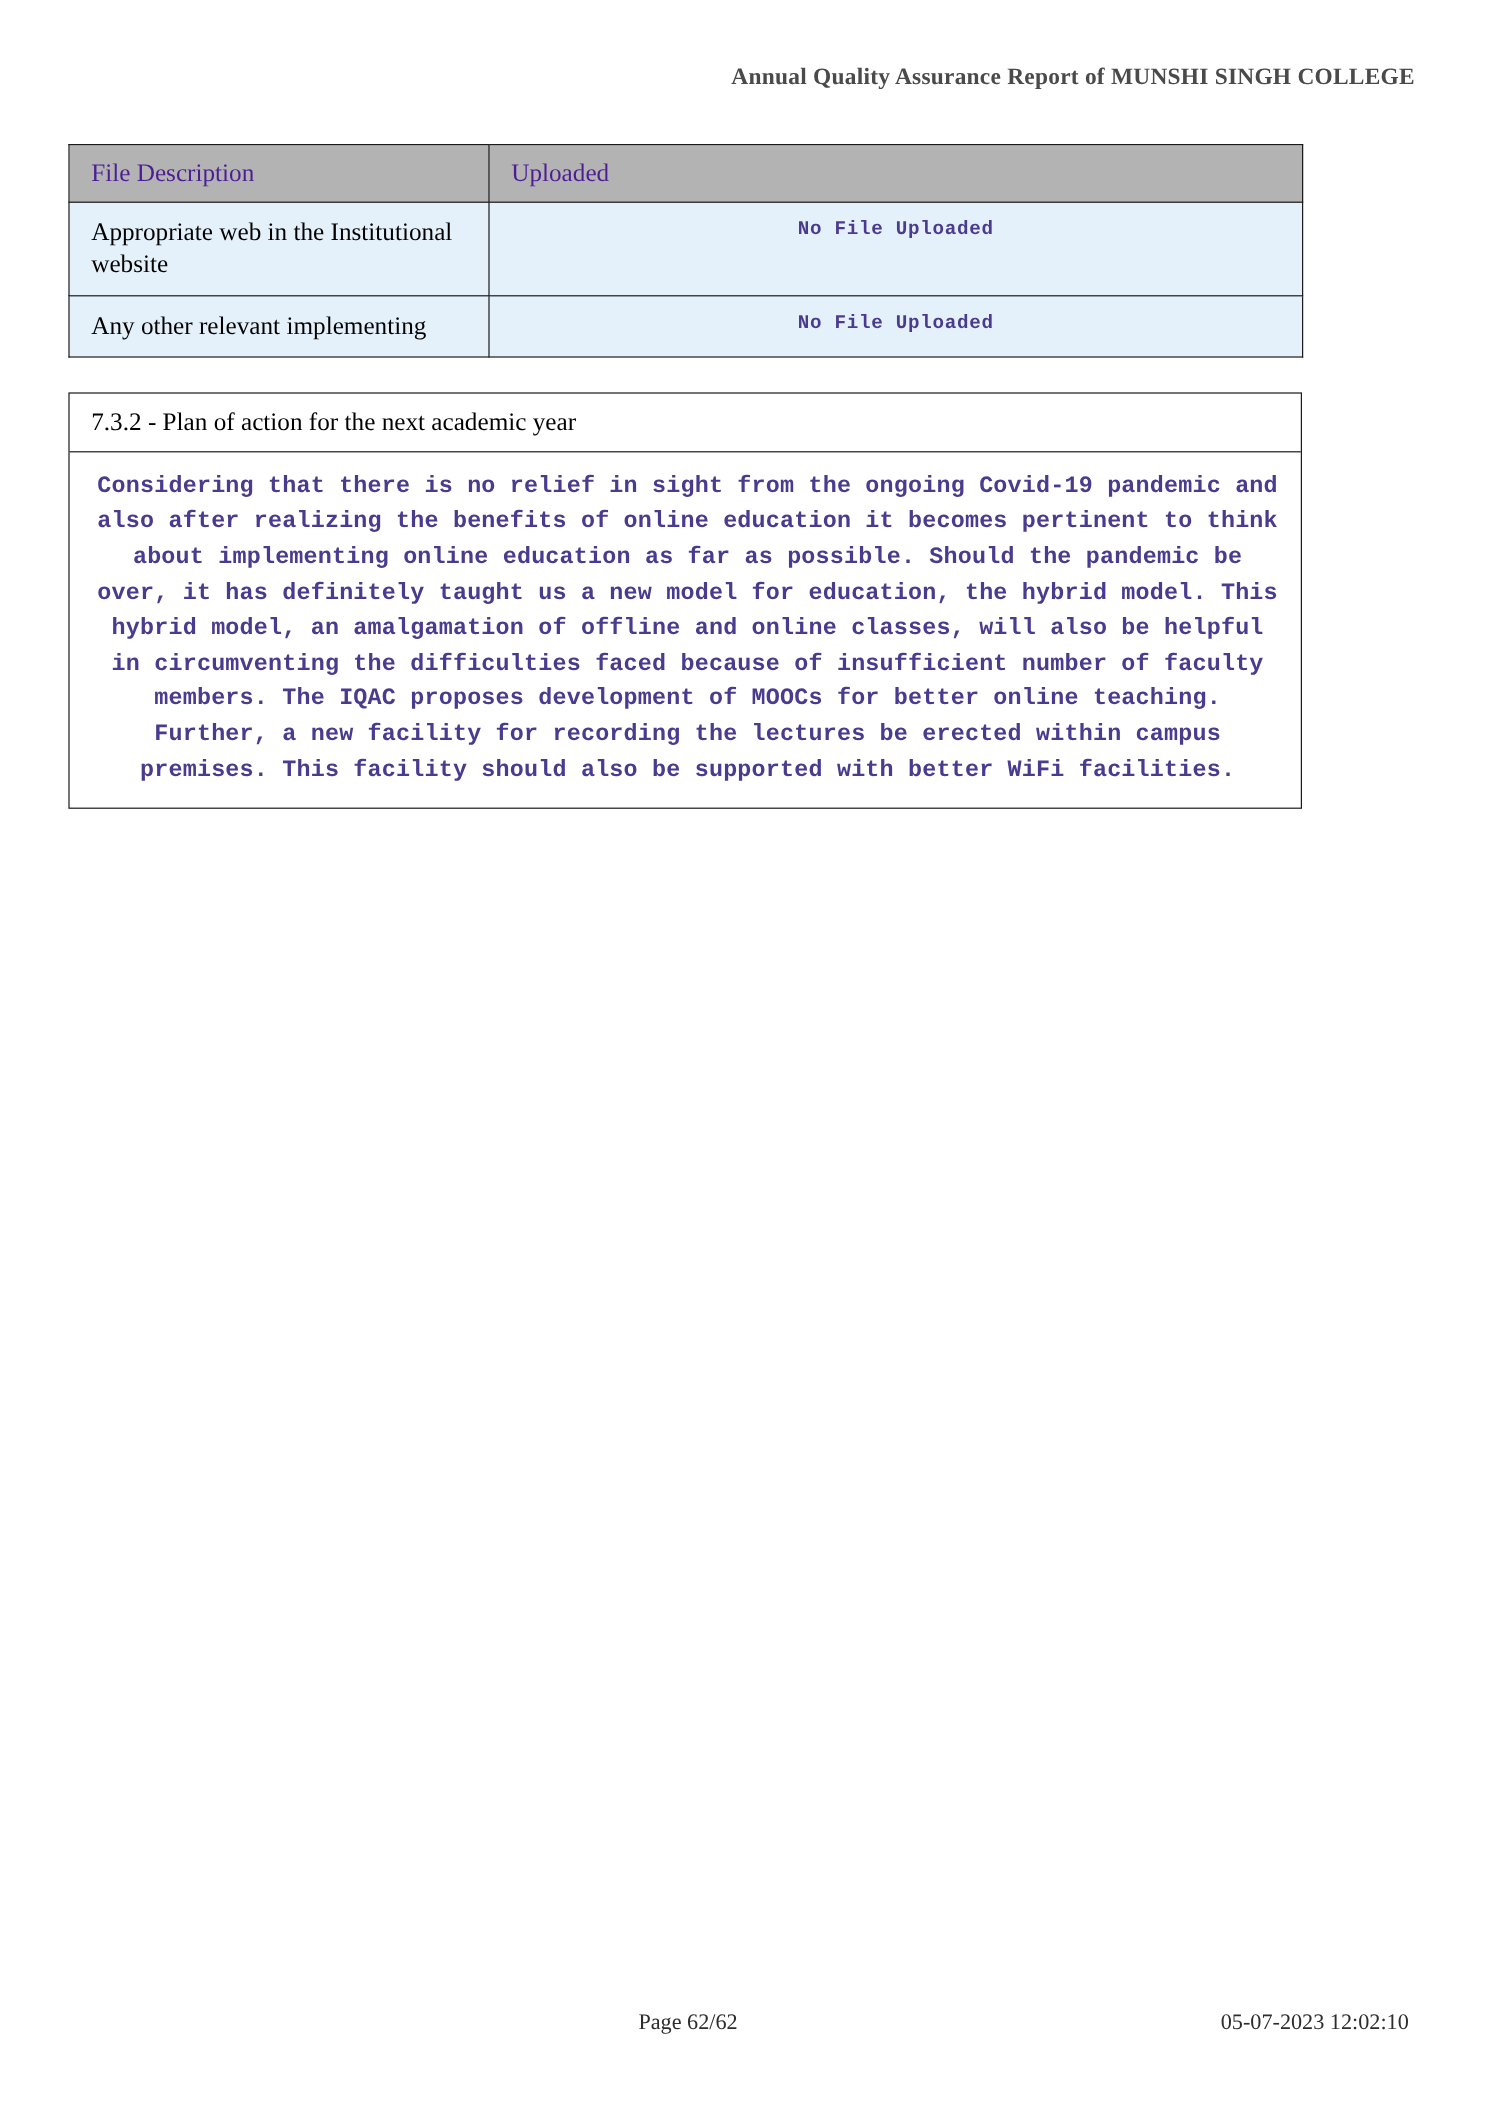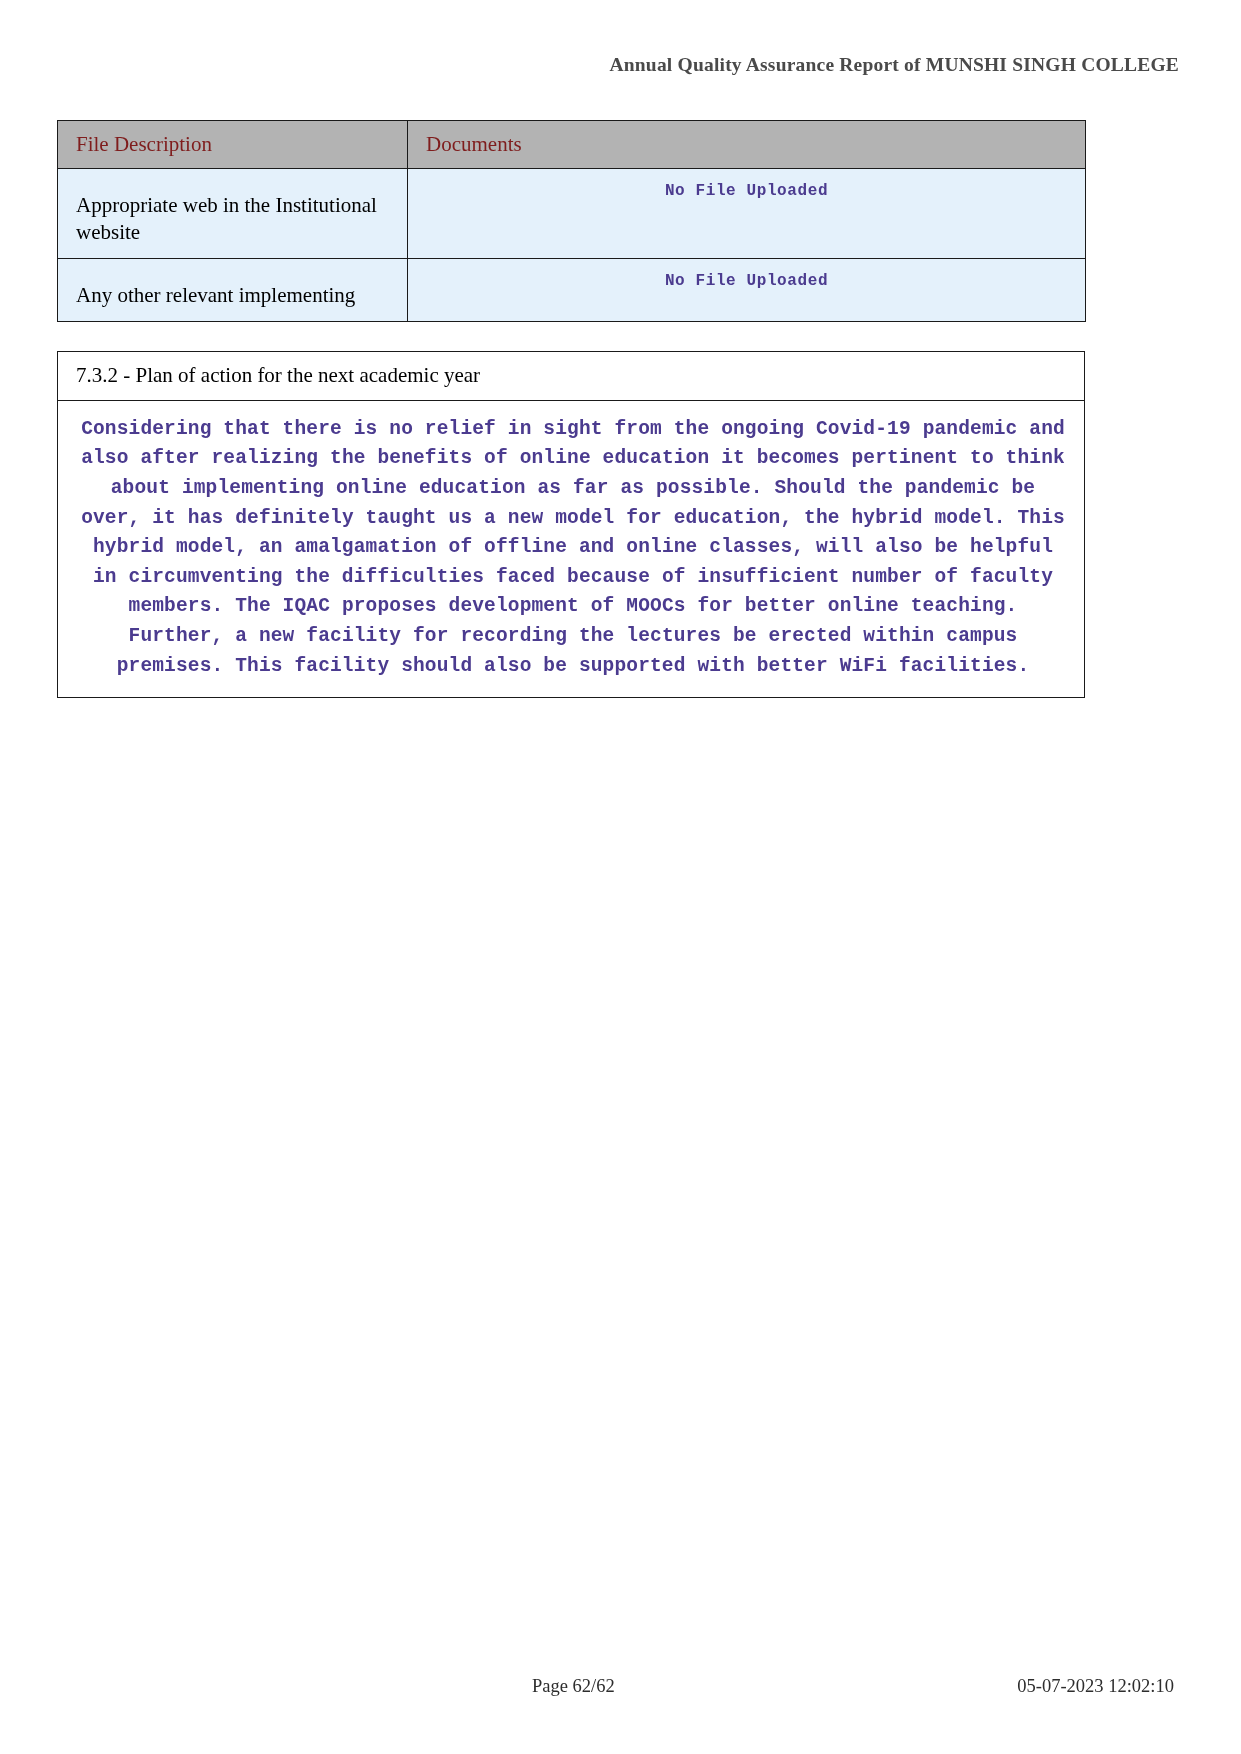--- a/index.html
+++ b/index.html
@@ -47,29 +47,29 @@
     border: 1px solid #1a1a1a;
     vertical-align: top;
   }
   .th-cell {
     background: #b3b3b3;
     font-family: "Liberation Serif", serif;
     font-size: 21px;
     font-weight: normal;
     text-align: left;
     padding: 11px 12px 11px 18px;
-    color: #7f1d1d;
+    color: #4c1d95;
   }
   .col-desc { width: 350px; }
   .col-docs { width: 678px; }
   .td-desc {
     background: #e4f1fb;
     font-family: "Liberation Serif", serif;
     font-size: 21px;
-    padding: 23px 12px 12px 18px;
+    padding: 11px 12px 12px 18px;
     line-height: 1.28;
     color: #000;
   }
   .td-docs {
     background: #e4f1fb;
     font-family: "Liberation Mono", monospace;
     font-size: 16px;
     font-weight: bold;
     color: #4b3b8f;
     text-align: center;
@@ -136,21 +136,21 @@
   <div class="content">
 
     <table class="doc-table">
       <colgroup>
         <col class="col-desc">
         <col class="col-docs">
       </colgroup>
       <thead>
         <tr>
           <th class="th-cell">File Description</th>
-          <th class="th-cell">Documents</th>
+          <th class="th-cell">Uploaded</th>
         </tr>
       </thead>
       <tbody>
         <tr>
           <td class="td-desc">Appropriate web in the Institutional website</td>
           <td class="td-docs">No File Uploaded</td>
         </tr>
         <tr>
           <td class="td-desc">Any other relevant implementing</td>
           <td class="td-docs">No File Uploaded</td>

